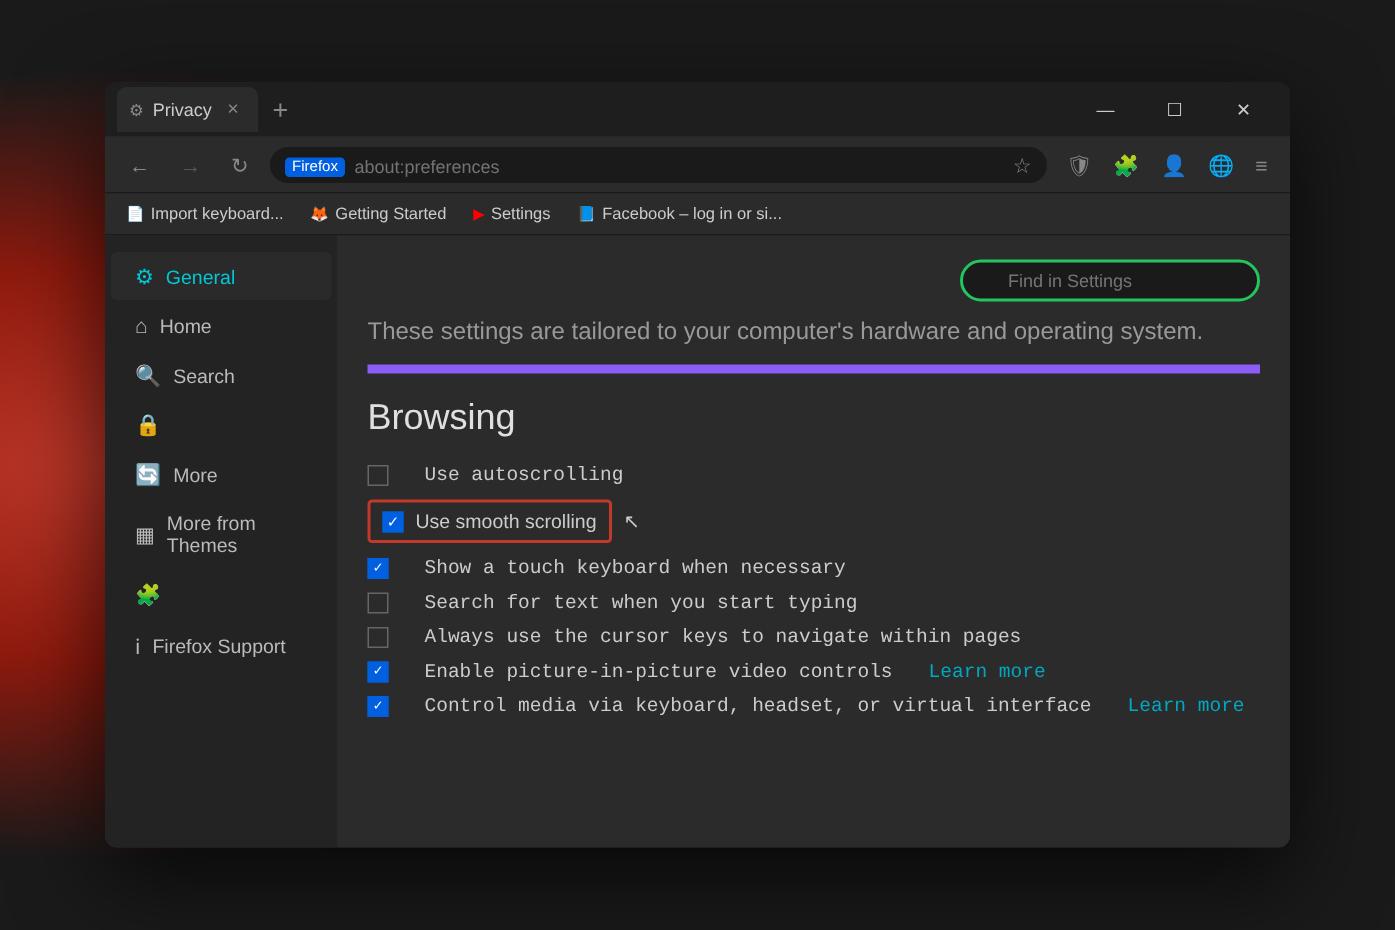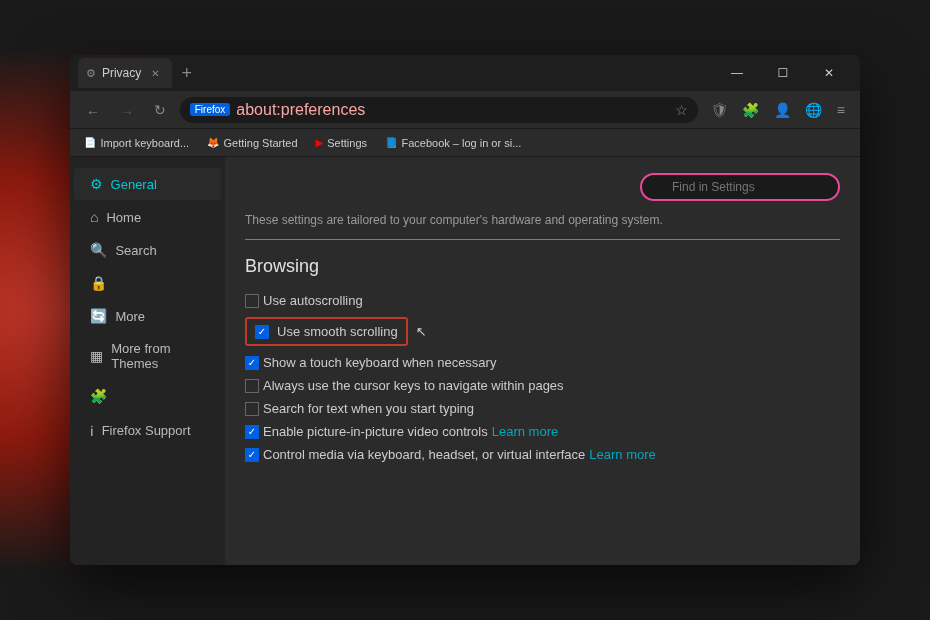--- a/index.html
+++ b/index.html
@@ -115,38 +115,38 @@
       font-size: 14px;
       padding: 4px 6px;
       cursor: pointer;
       border-radius: 4px;
     }
     .nav-btn.disabled { color: #555; cursor: default; }
 
     .url-bar-container {
       flex: 1;
       display: flex;
-      align-items: center;
+      align-items: flex-end;
       background: #1a1a1a;
       border-radius: 20px;
       padding: 4px 10px;
       gap: 6px;
     }
 
     .firefox-badge {
       background: #0060df;
       color: white;
       font-size: 10px;
       padding: 1px 5px;
       border-radius: 3px;
     }
 
     .url-text {
-      font-size: 16px;
-      color: #fca5a5;
+      font-size: 12px;
+      color: #737373;
       flex: 1;
     }
 
     .url-star {
       color: #888;
       font-size: 14px;
     }
 
     .nav-icons {
       display: flex;
@@ -229,21 +229,21 @@
 
     
     .find-bar {
       display: flex;
       justify-content: flex-end;
       margin-bottom: 12px;
     }
 
     .find-input {
       background: #1a1a1a;
-      border: 2px solid #ec4899;
+      border: 2px solid #22c55e;
       border-radius: 20px;
       padding: 5px 12px 5px 30px;
       color: #737373;
       font-size: 12px;
       width: 200px;
       outline: none;
       position: relative;
     }
 
     .find-wrapper {
@@ -255,41 +255,42 @@
       position: absolute;
       left: 10px;
       top: 50%;
       transform: translateY(-50%);
       color: #888;
       font-size: 12px;
       pointer-events: none;
     }
 
     .settings-desc {
-      font-size: 12px;
+      font-size: 16px;
       color: #999;
       margin-bottom: 16px;
       padding-bottom: 12px;
-      border-bottom: 1px solid #8b5cf6;
+      border-bottom: 6px solid #8b5cf6;
     }
 
     .section-title {
-      font-size: 18px;
+      font-size: 24px;
       color: #e0e0e0;
       margin-bottom: 12px;
       font-weight: 400;
     }
 
     .checkbox-item {
       display: flex;
       align-items: center;
-      gap: 4px;
+      gap: 24px;
       padding: 4px 0;
       font-size: 13px;
       color: #ccc;
+      font-family: Liberation Mono, monospace;
     }
 
     .checkbox-outline {
       width: 14px;
       height: 14px;
       border: 1px solid #666;
       background: transparent;
       flex-shrink: 0;
       display: flex;
       align-items: center;
@@ -450,26 +451,26 @@
         <span style="color:#ccc; font-size:13px; margin-left:8px;">↖</span>
       </div>
 
       <div class="checkbox-item">
         <div class="checkbox-checked">✓</div>
         <span>Show a touch keyboard when necessary</span>
       </div>
 
       <div class="checkbox-item">
         <div class="checkbox-outline"></div>
+        <span>Search for text when you start typing</span>
+      </div>
+
+      <div class="checkbox-item">
+        <div class="checkbox-outline"></div>
         <span>Always use the cursor keys to navigate within pages</span>
-      </div>
-
-      <div class="checkbox-item">
-        <div class="checkbox-outline"></div>
-        <span>Search for text when you start typing</span>
       </div>
 
       <div class="checkbox-item">
         <div class="checkbox-checked">✓</div>
         <span>Enable picture-in-picture video controls</span>
         <a class="learn-more" href="#">Learn more</a>
       </div>
 
       <div class="checkbox-item">
         <div class="checkbox-checked">✓</div>

